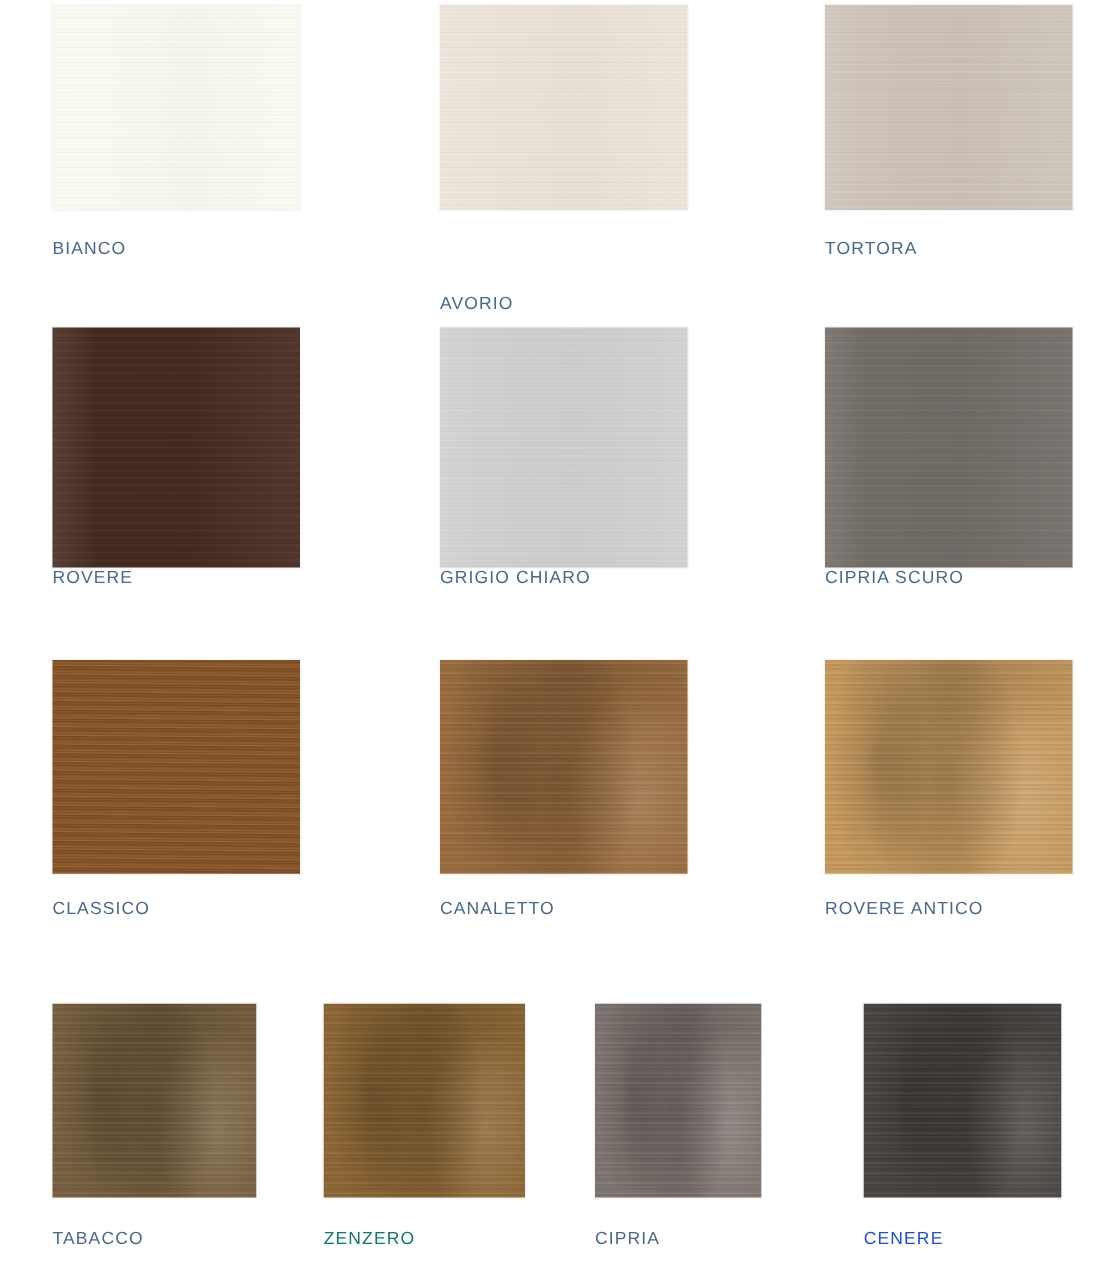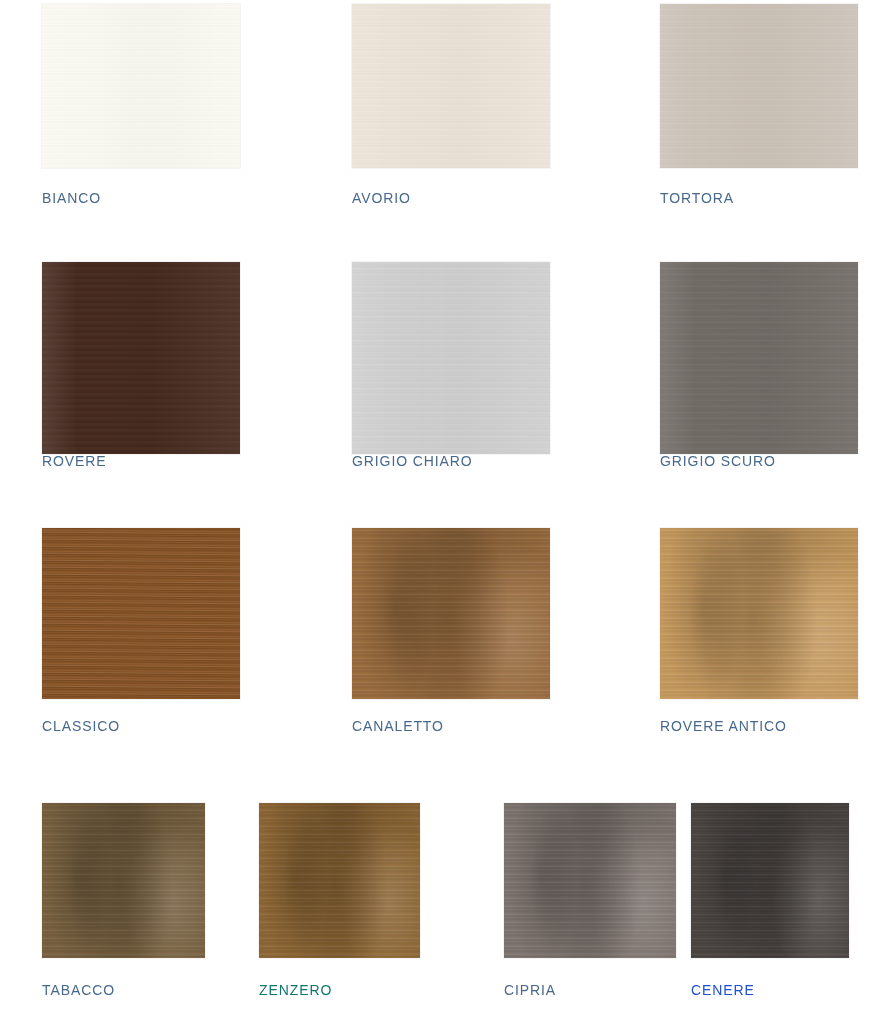--- a/index.html
+++ b/index.html
@@ -80,21 +80,21 @@
   #row-2 .swatch-cell { height: 171px; text-align: center; }
   #row-2 .c0 { left: 42px;  width: 198px; }
   #row-2 .c1 { left: 352px; width: 198px; }
   #row-2 .c2 { left: 660px; width: 198px; }
   #row-2 .swatch-label { top: 190px; }
 
   
   #row-3 .swatch-cell { height: 155px; }
   #row-3 .c0 { left: 42px;  width: 163px; }
   #row-3 .c1 { left: 259px; width: 161px; }
-  #row-3 .c2 { left: 476px; width: 172px; margin-left: 28px; }
+  #row-3 .c2 { left: 476px; width: 133px; }
   #row-3 .c3 { left: 691px; width: 158px; }
   #row-3 .swatch-label { top: 179px; }
 
   
   
   .tex-fine::before {
     content: "";
     position: absolute;
     inset: -10%;
     background-image: repeating-linear-gradient(
@@ -164,21 +164,21 @@
     <div class="swatch-cell c0">
       <div class="swatch-chip tex-sheen tex-fine" style="background-color: rgb(251, 250, 242);">
           <span class="grain"></span>
         </div>
       <div class="swatch-label" style="color: rgb(71, 104, 141);">BIANCO</div>
     </div>
     <div class="swatch-cell c1">
       <div class="swatch-chip tex-sheen tex-fine" style="background-color: rgb(236, 228, 216);">
           <span class="grain"></span>
         </div>
-      <div class="swatch-label" style="color: rgb(71, 104, 141);">AVORIO</div>
+      <div class="swatch-label" style="color: rgb(71, 104, 141); margin-top: 44px;">AVORIO</div>
     </div>
     <div class="swatch-cell c2">
       <div class="swatch-chip tex-sheen tex-fine" style="background-color: rgb(205, 195, 185);">
           <span class="grain"></span>
         </div>
       <div class="swatch-label" style="color: rgb(71, 104, 141);">TORTORA</div>
     </div>
   </div>
 
   <div class="swatch-row" id="row-1">
@@ -191,21 +191,21 @@
     <div class="swatch-cell c1">
       <div class="swatch-chip tex-sheen tex-fine" style="background-color: rgb(208, 208, 208);">
           <span class="grain"></span>
         </div>
       <div class="swatch-label" style="color: rgb(71, 104, 141);">GRIGIO CHIARO</div>
     </div>
     <div class="swatch-cell c2">
       <div class="swatch-chip tex-sheen tex-fine" style="background-color: rgb(113, 107, 102);">
           <span class="grain"></span>
         </div>
-      <div class="swatch-label" style="color: rgb(71, 104, 141);">GRIGIO SCURO</div>
+      <div class="swatch-label" style="color: rgb(71, 104, 141);">CIPRIA SCURO</div>
     </div>
   </div>
 
   <div class="swatch-row" id="row-2">
     <div class="swatch-cell c0">
       <div class="swatch-chip tex-stripe" style="background-color: rgb(138, 85, 38);">
           <span class="grain"></span>
         </div>
       <div class="swatch-label" style="color: rgb(71, 104, 141);">CLASSICO</div>
     </div>

